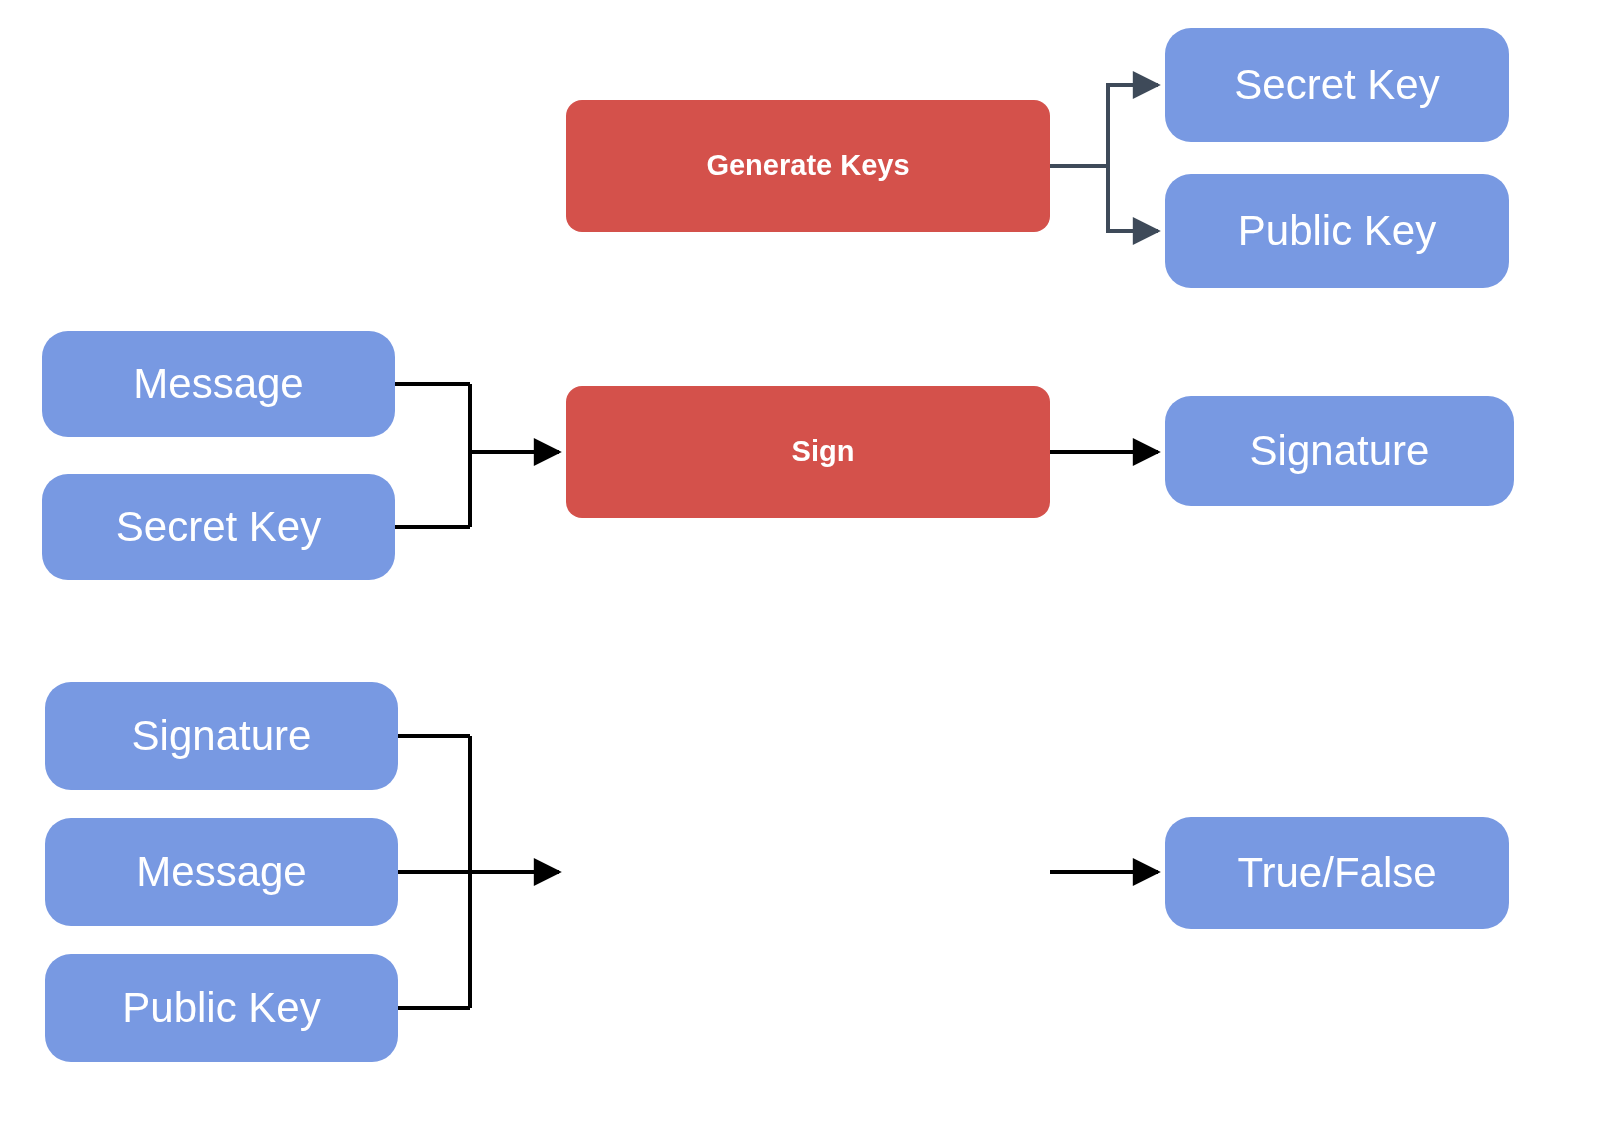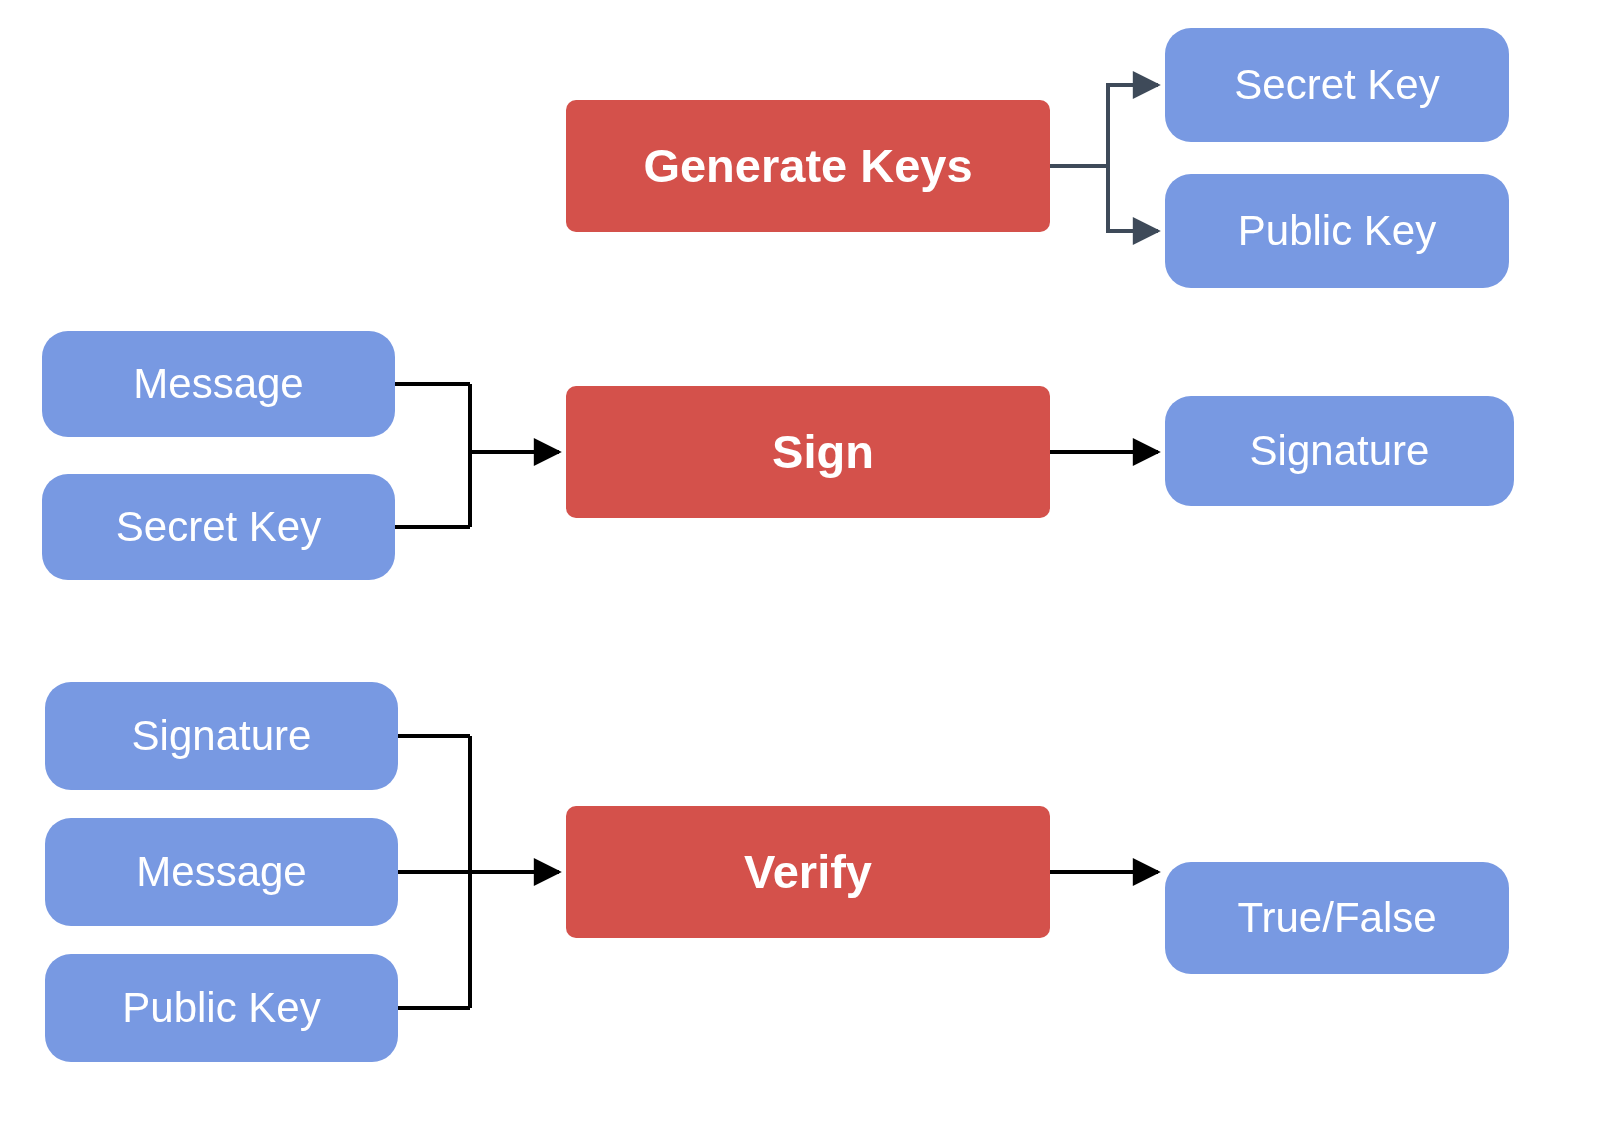--- a/index.html
+++ b/index.html
@@ -41,22 +41,22 @@
     position: absolute;
     display: flex;
     align-items: center;
     justify-content: center;
     color: var(--label-text);
     text-align: left;
     line-height: 1.1;
   }
   .node-process {
     background: var(--process-fill);
-    border-radius: 10px;
-    font-size: 47px;
+    border-radius: 16px;
+    font-size: 29px;
     font-weight: bold;
   }
   .node-data {
     background: var(--data-fill);
     border-radius: 26px;
     font-size: 42px;
     font-weight: normal;
   }
   
   .n-generate-keys   { left: 566px;  top: 100px; width: 484px; height: 132px; }
@@ -65,21 +65,21 @@
   
   .n-message-sign    { left: 42px;   top: 331px; width: 353px; height: 106px; }
   .n-secret-key-sign { left: 42px;   top: 474px; width: 353px; height: 106px; }
   .n-sign            { left: 566px;  top: 386px; width: 484px; height: 132px; padding-left: 30px; }
   .n-signature-out   { left: 1165px; top: 396px; width: 349px; height: 110px; }
   
   .n-signature-in    { left: 45px;   top: 682px; width: 353px; height: 108px; }
   .n-message-in      { left: 45px;   top: 818px; width: 353px; height: 108px; }
   .n-public-key-in   { left: 45px;   top: 954px; width: 353px; height: 108px; }
   .n-verify          { left: 566px;  top: 806px; width: 484px; height: 132px; }
-  .n-true-false      { left: 1165px; top: 817px; width: 344px; height: 112px; margin-top: 45px; }
+  .n-true-false      { left: 1165px; top: 817px; width: 344px; height: 112px; }
 </style>
 </head>
 <body>
 
 <div class="canvas">
 
   <svg class="edges" viewBox="0 0 1618 1132" xmlns="http://www.w3.org/2000/svg">
     <defs>
       <marker id="arrow-slate" viewBox="0 0 10 10" refX="9" refY="5" markerWidth="8" markerHeight="7" orient="auto">
         <path d="M0,0 L10,5 L0,10 z" class="head-slate"></path>
@@ -113,16 +113,15 @@
   <div class="node node-data n-public-key-out">Public Key</div>
 
   <div class="node node-data n-message-sign">Message</div>
   <div class="node node-data n-secret-key-sign">Secret Key</div>
   <div class="node node-process n-sign">Sign</div>
   <div class="node node-data n-signature-out">Signature</div>
 
   <div class="node node-data n-signature-in">Signature</div>
   <div class="node node-data n-message-in">Message</div>
   <div class="node node-data n-public-key-in">Public Key</div>
-  <div class="node node-process n-verify">Verify</div>
   <div class="node node-data n-true-false">True/False</div>
 
 </div>
 
 </body></html>

